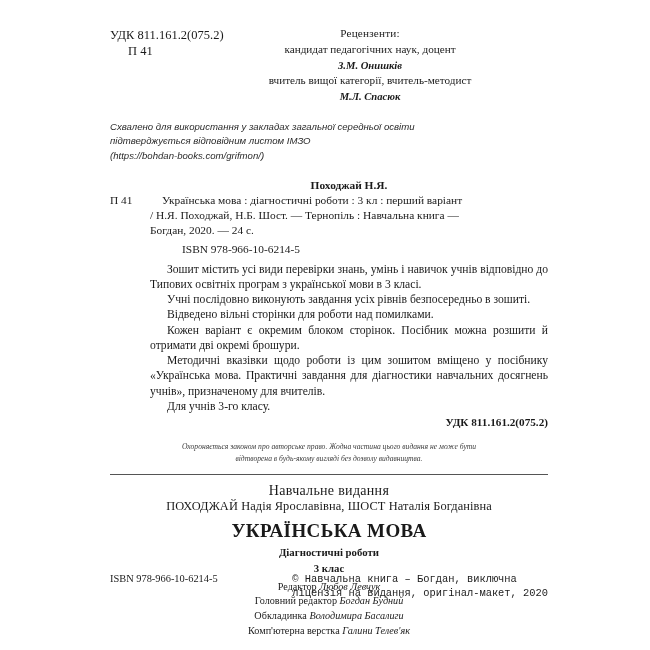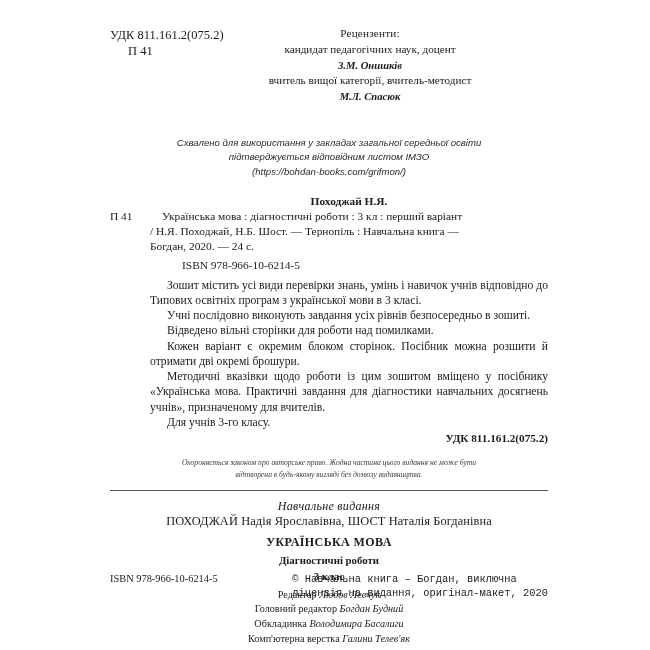--- a/index.html
+++ b/index.html
@@ -42,22 +42,22 @@
   }
   .reviewers .rv-title { letter-spacing: .2px; }
   .reviewers .rv-name {
     font-style: italic;
     font-weight: bold;
     font-size: 10.6px;
   }
 
   
   .approval {
-    margin-top: 32px;
-    text-align: center;
+    margin-top: 16px;
+    text-align: left;
     font-style: italic;
     font-size: 9.6px;
     line-height: 1.5;
     font-family: "Liberation Sans", "DejaVu Sans", sans-serif;
     color: #2a2a2a;
   }
 
   
   .biblio {
     margin-top: 15px;
@@ -122,32 +122,31 @@
   hr.rule {
     border: none;
     border-top: 1px solid #555;
     margin: 9px 0 0 0;
     height: 0;
   }
 
   
   .imprint { margin-top: 8px; text-align: center; }
   .imprint-kind {
-    font-style: italic;
-    font-size: 12px;
+    font-size: 14px;
     letter-spacing: .3px;
   }
   .imprint-authors {
     font-size: 12.4px;
     letter-spacing: .1px;
   }
   .imprint-title {
     margin-top: 6px;
     font-weight: bold;
-    font-size: 12px;
+    font-size: 19px;
     letter-spacing: .4px;
   }
   .imprint-subtitle {
     margin-top: 4px;
     font-weight: bold;
     font-size: 10.8px;
   }
   .imprint-grade {
     margin-top: 4px;
     font-weight: bold;

